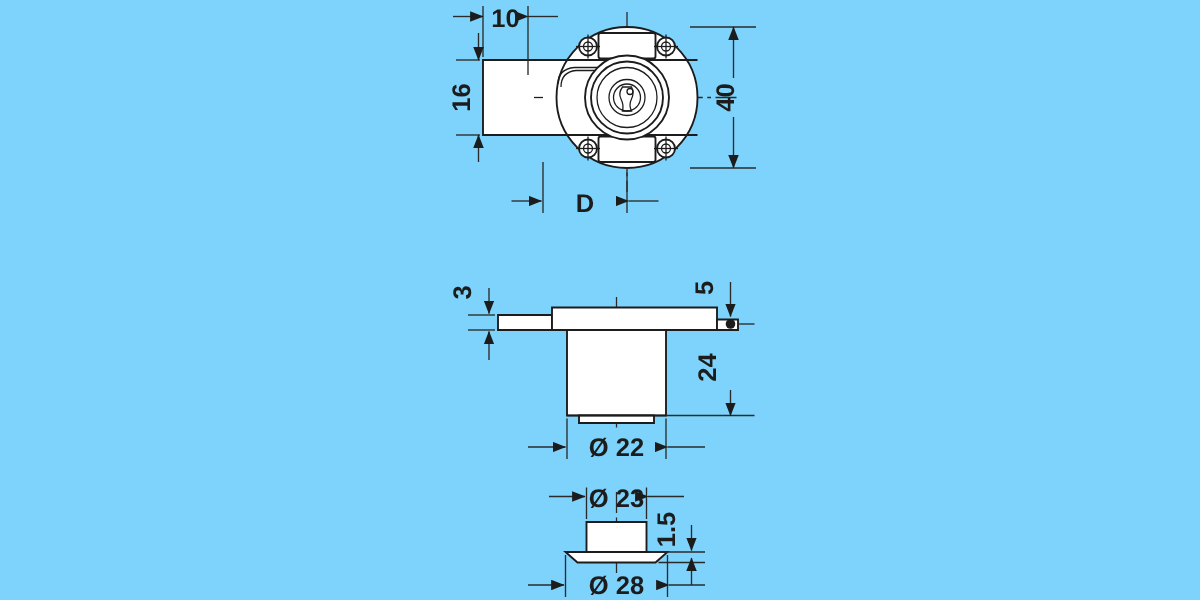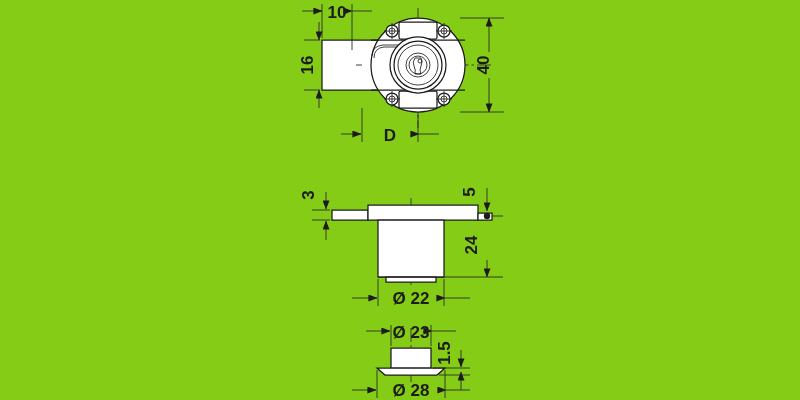--- a/index.html
+++ b/index.html
@@ -5,21 +5,21 @@
 <style>
   html, body {
     margin: 0;
     padding: 0;
     background: #ffffff;
   }
   #sheet {
     position: relative;
     width: 800px;
     height: 400px;
-    background: #84cc16;
+    background: #7dd3fc;
     overflow: hidden;
     font-family: "Liberation Sans", sans-serif;
   }
   #sheet svg {
     position: absolute;
     left: 0;
     top: 0;
     display: block;
   }
   .obj        { fill: none; stroke: #1c1c1c; stroke-width: 1.25; }

